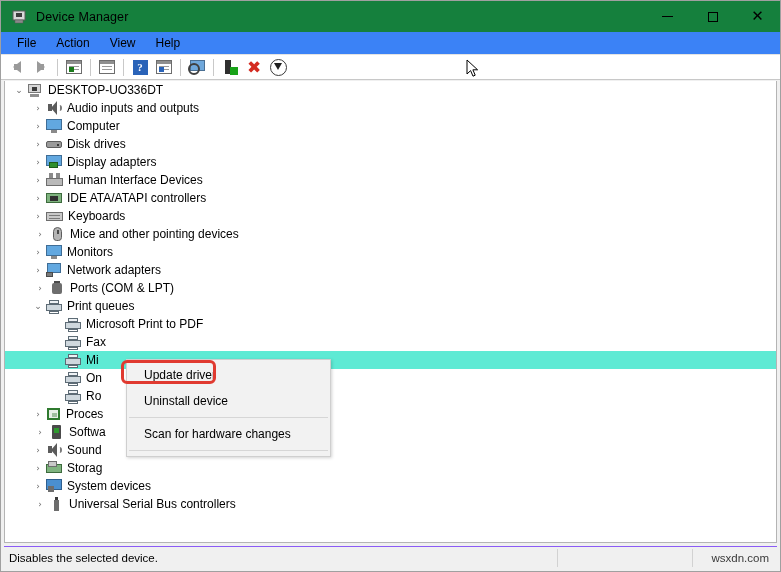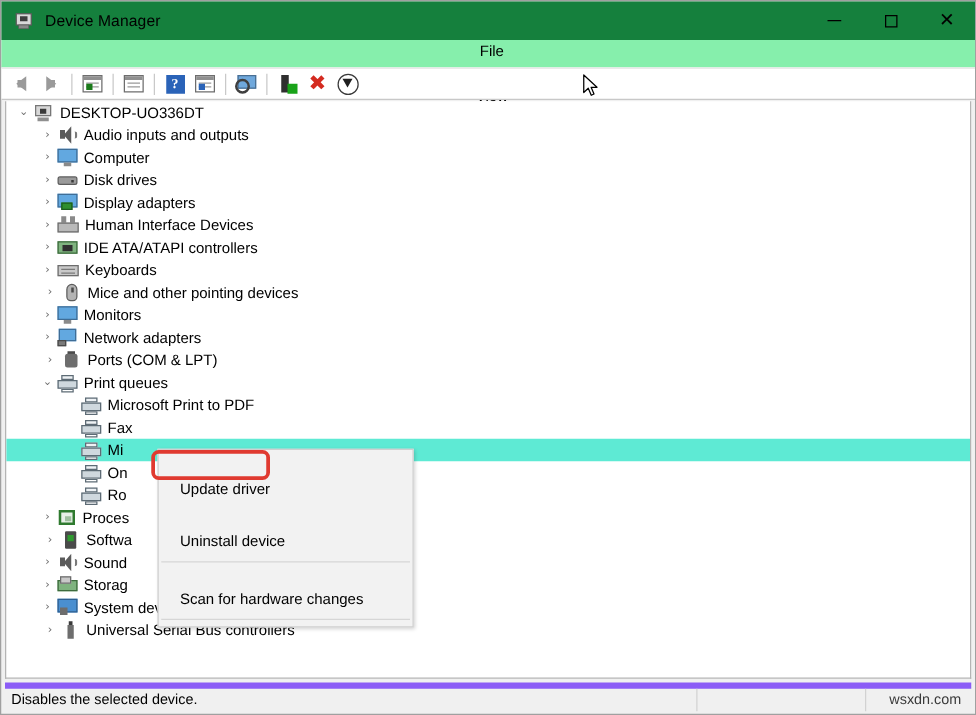--- a/index.html
+++ b/index.html
@@ -46,25 +46,24 @@
     font-size: 12px; color: #000;
   }
   .glyph-min { width: 11px; height: 1px; background: #000; }
   .glyph-max { width: 10px; height: 10px; border: 1px solid #000; box-sizing: border-box; }
   .glyph-close { font-size: 15px; line-height: 1; font-family: "DejaVu Sans", sans-serif; }
 
   
   .menubar {
     position: absolute; left: 0; top: 31px;
     width: 779px; height: 22px;
-    background: #86efac;
+    background: #3b82f6;
     display: flex; align-items: center;
     padding-left: 6px;
     box-sizing: border-box;
-    flex-direction: column;
   }
   .menu-item {
     font-size: 12px;
     color: #000;
     padding: 2px 10px;
     cursor: default;
   }
 
   
   .toolbar {
@@ -287,21 +286,20 @@
     box-sizing: border-box;
     z-index: 40;
   }
   .ctx-item {
     height: 26px;
     display: flex; align-items: center;
     padding-left: 17px;
     font-size: 12px;
     color: #000;
     white-space: nowrap;
-    margin-top: 16px;
   }
   .ctx-item.bold { font-weight: bold; }
   .ctx-sep {
     height: 1px; background: #d6d6d6;
     margin: 3px 2px;
   }
 
   
   .red-box {
     position: absolute;
@@ -312,21 +310,21 @@
     box-sizing: border-box;
     z-index: 60;
     pointer-events: none;
   }
 
   
   .statusbar {
     position: absolute; left: 3px; bottom: 3px;
     width: 773px; height: 22px;
     background: #f0f0f0;
-    border-top: 5px solid #8b5cf6;
+    border-top: 1px solid #8b5cf6;
     box-sizing: border-box;
     display: flex; align-items: center;
     font-size: 11.5px;
     color: #000;
   }
   .sb-pane1 { width: 553px; padding-left: 5px; box-sizing: border-box; }
   .sb-div { width: 1px; height: 18px; background: #d2d2d2; }
   .sb-pane2 { width: 134px; }
   .sb-pane3 {
     flex: 1; text-align: right; padding-right: 8px;

